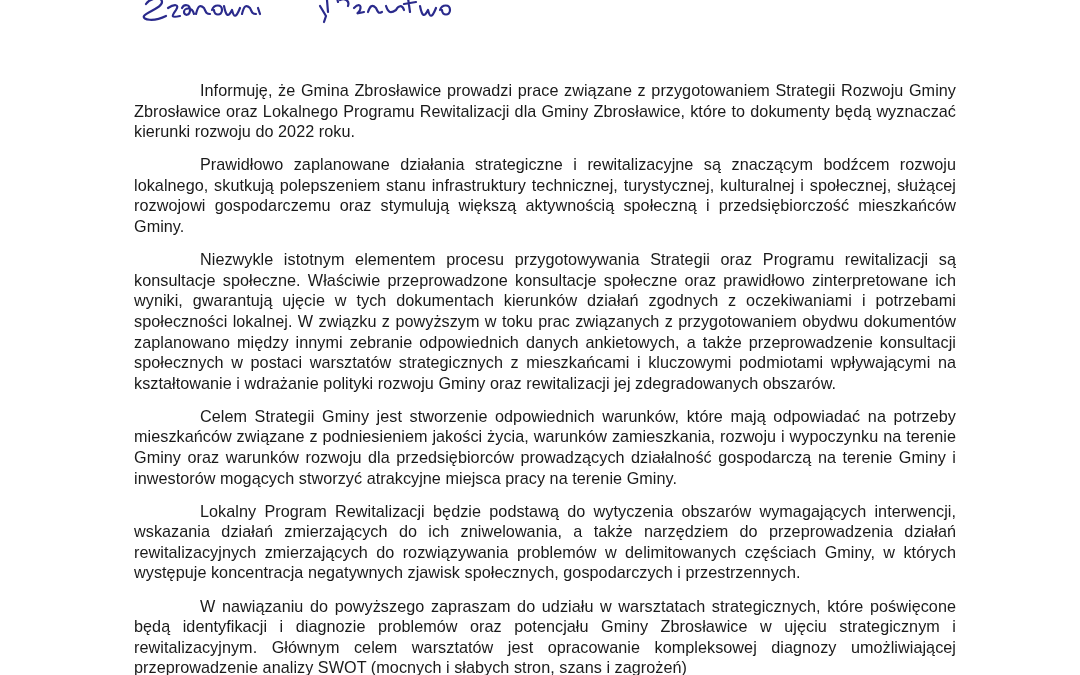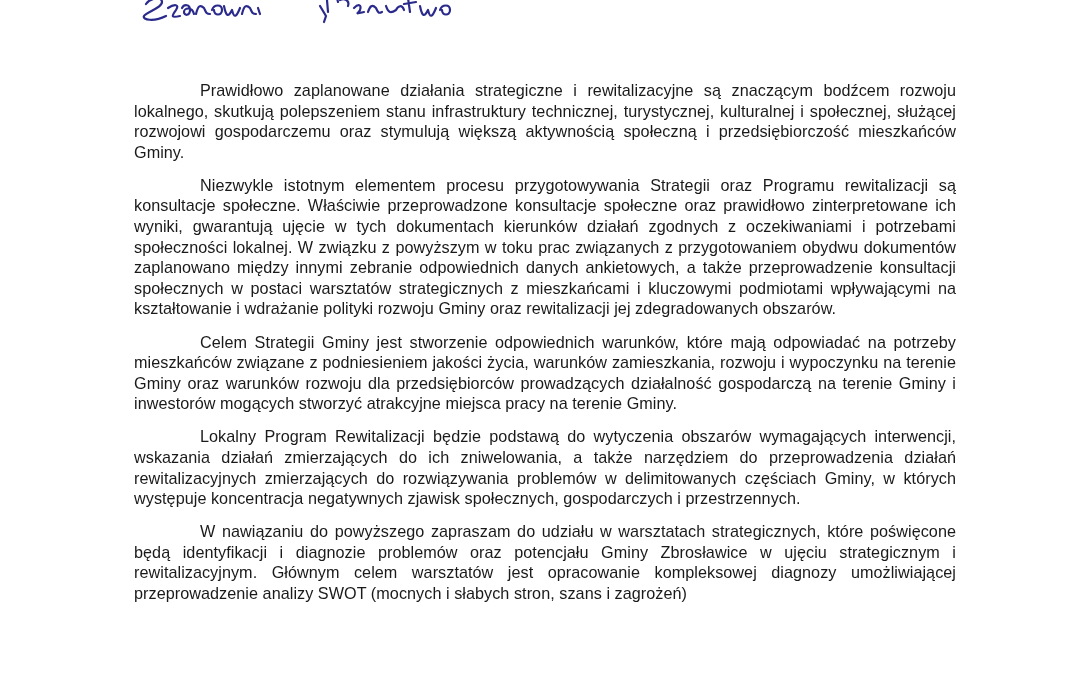--- a/index.html
+++ b/index.html
@@ -81,20 +81,21 @@
         <path d="M280,28 C282,38 284,40 288,32 C290,40 292,40 296,30"></path>
         <path d="M300,32 C302,26 310,26 310,32 C310,38 302,38 302,32"></path>
 
         <path d="M180,28 L186,38 L184,44"></path>
         <path d="M196,16 L198,24"></path>
       </g>
     </svg>
   </div>
 
   <div class="body-text">
+    <p class="para">Informuję, że Gmina Zbrosławice prowadzi prace związane z przygotowaniem Strategii Rozwoju Gminy Zbrosławice oraz Lokalnego Programu Rewitalizacji dla Gminy Zbrosławice, które to dokumenty będą wyznaczać kierunki rozwoju do 2022 roku.</p>
     <p class="para">Prawidłowo zaplanowane działania strategiczne i rewitalizacyjne są znaczącym bodźcem rozwoju lokalnego, skutkują polepszeniem stanu infrastruktury technicznej, turystycznej, kulturalnej i społecznej, służącej rozwojowi gospodarczemu oraz stymulują większą aktywnością społeczną i przedsiębiorczość mieszkańców Gminy.</p>
     <p class="para">Niezwykle istotnym elementem procesu przygotowywania Strategii oraz Programu rewitalizacji są konsultacje społeczne. Właściwie przeprowadzone konsultacje społeczne oraz prawidłowo zinterpretowane ich wyniki, gwarantują ujęcie w tych dokumentach kierunków działań zgodnych z oczekiwaniami i potrzebami społeczności lokalnej. W związku z powyższym w toku prac związanych z przygotowaniem obydwu dokumentów zaplanowano między innymi zebranie odpowiednich danych ankietowych, a także przeprowadzenie konsultacji społecznych w postaci warsztatów strategicznych z mieszkańcami i kluczowymi podmiotami wpływającymi na kształtowanie i wdrażanie polityki rozwoju Gminy oraz rewitalizacji jej zdegradowanych obszarów.</p>
     <p class="para">Celem Strategii Gminy jest stworzenie odpowiednich warunków, które mają odpowiadać na potrzeby mieszkańców związane z podniesieniem jakości życia, warunków zamieszkania, rozwoju i wypoczynku na terenie Gminy oraz warunków rozwoju dla przedsiębiorców prowadzących działalność gospodarczą na terenie Gminy i inwestorów mogących stworzyć atrakcyjne miejsca pracy na terenie Gminy.</p>
     <p class="para">Lokalny Program Rewitalizacji będzie podstawą do wytyczenia obszarów wymagających interwencji, wskazania działań zmierzających do ich zniwelowania, a także narzędziem do przeprowadzenia działań rewitalizacyjnych zmierzających do rozwiązywania problemów w delimitowanych częściach Gminy, w których występuje koncentracja negatywnych zjawisk społecznych, gospodarczych i przestrzennych.</p>
     <p class="para last">W nawiązaniu do powyższego zapraszam do udziału w warsztatach strategicznych, które poświęcone będą identyfikacji i diagnozie problemów oraz potencjału Gminy Zbrosławice w ujęciu strategicznym i rewitalizacyjnym. Głównym celem warsztatów jest opracowanie kompleksowej diagnozy umożliwiającej przeprowadzenie analizy SWOT (mocnych i słabych stron, szans i zagrożeń)</p>
   </div>
 
 </div>
 
 </body></html>

